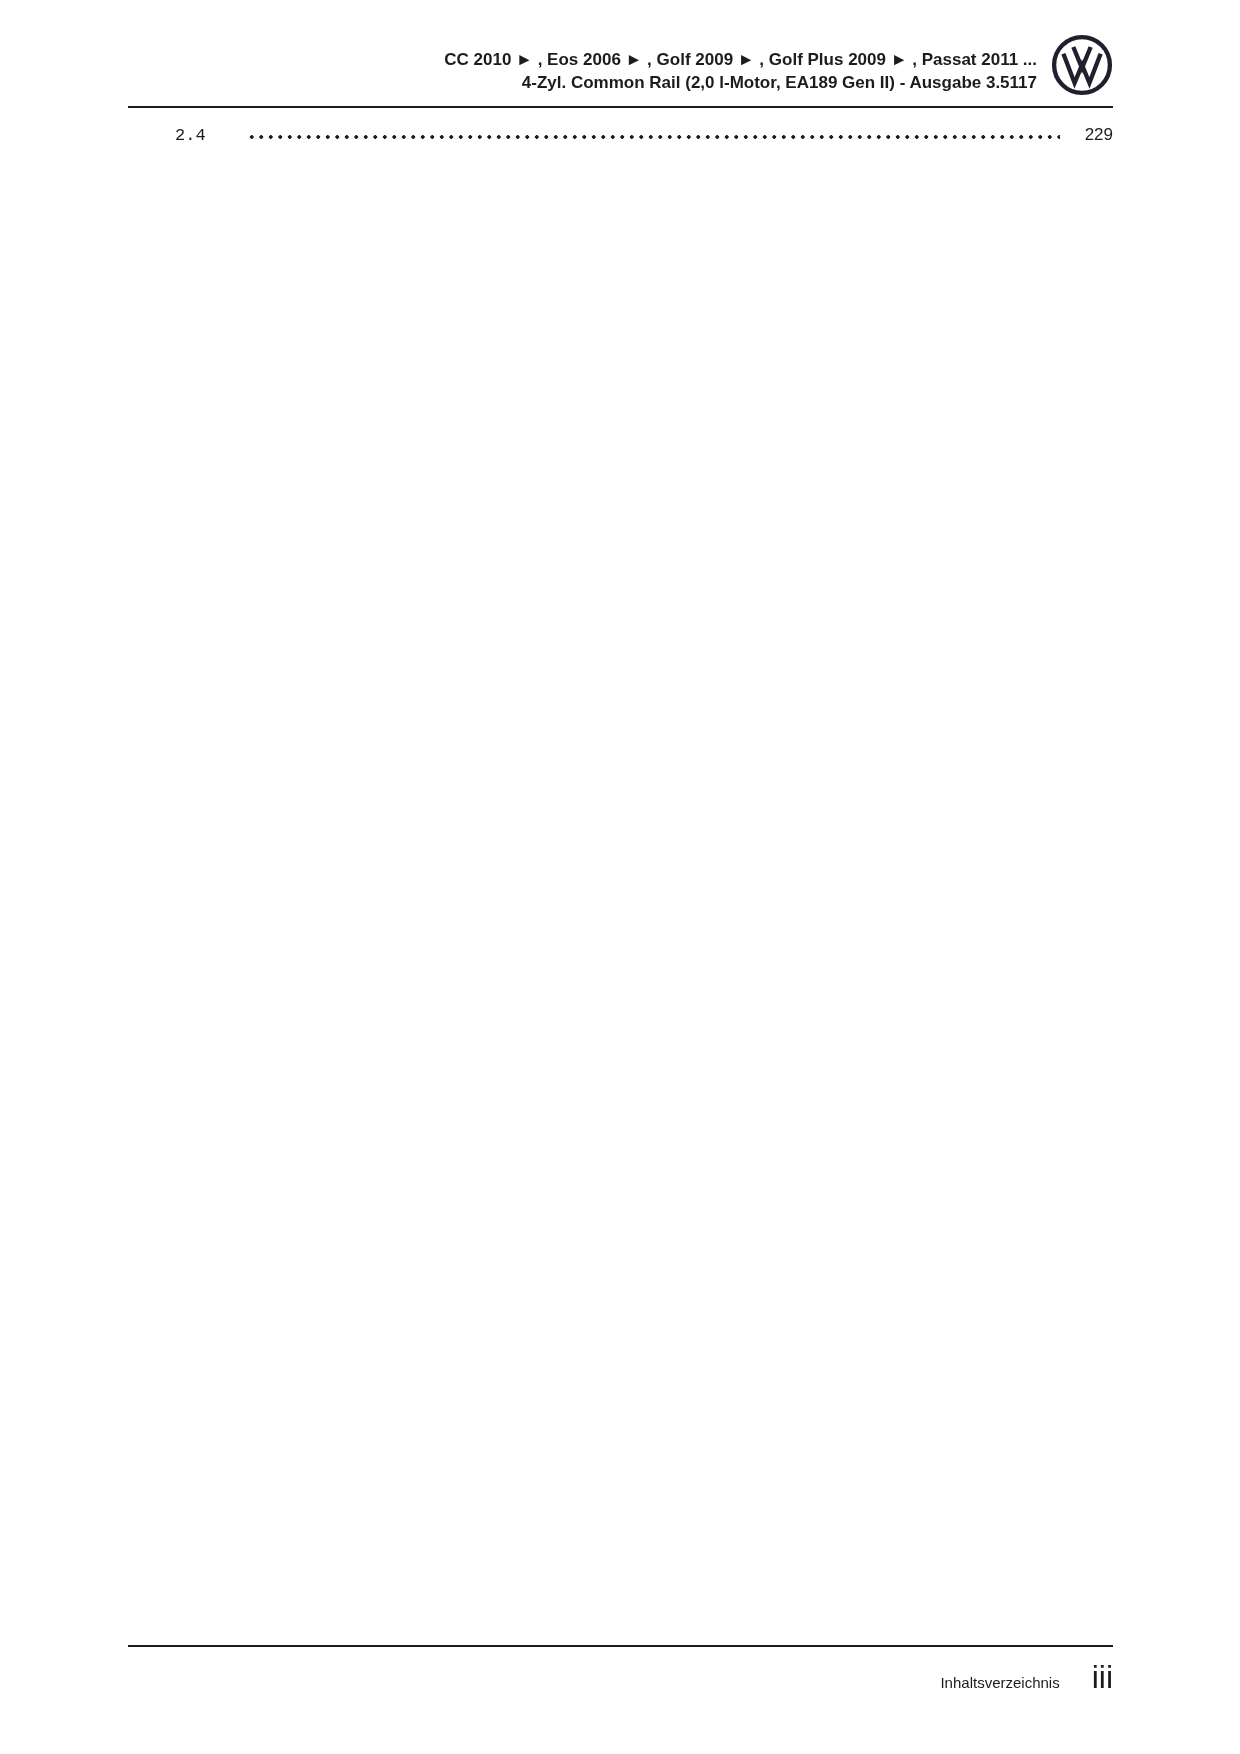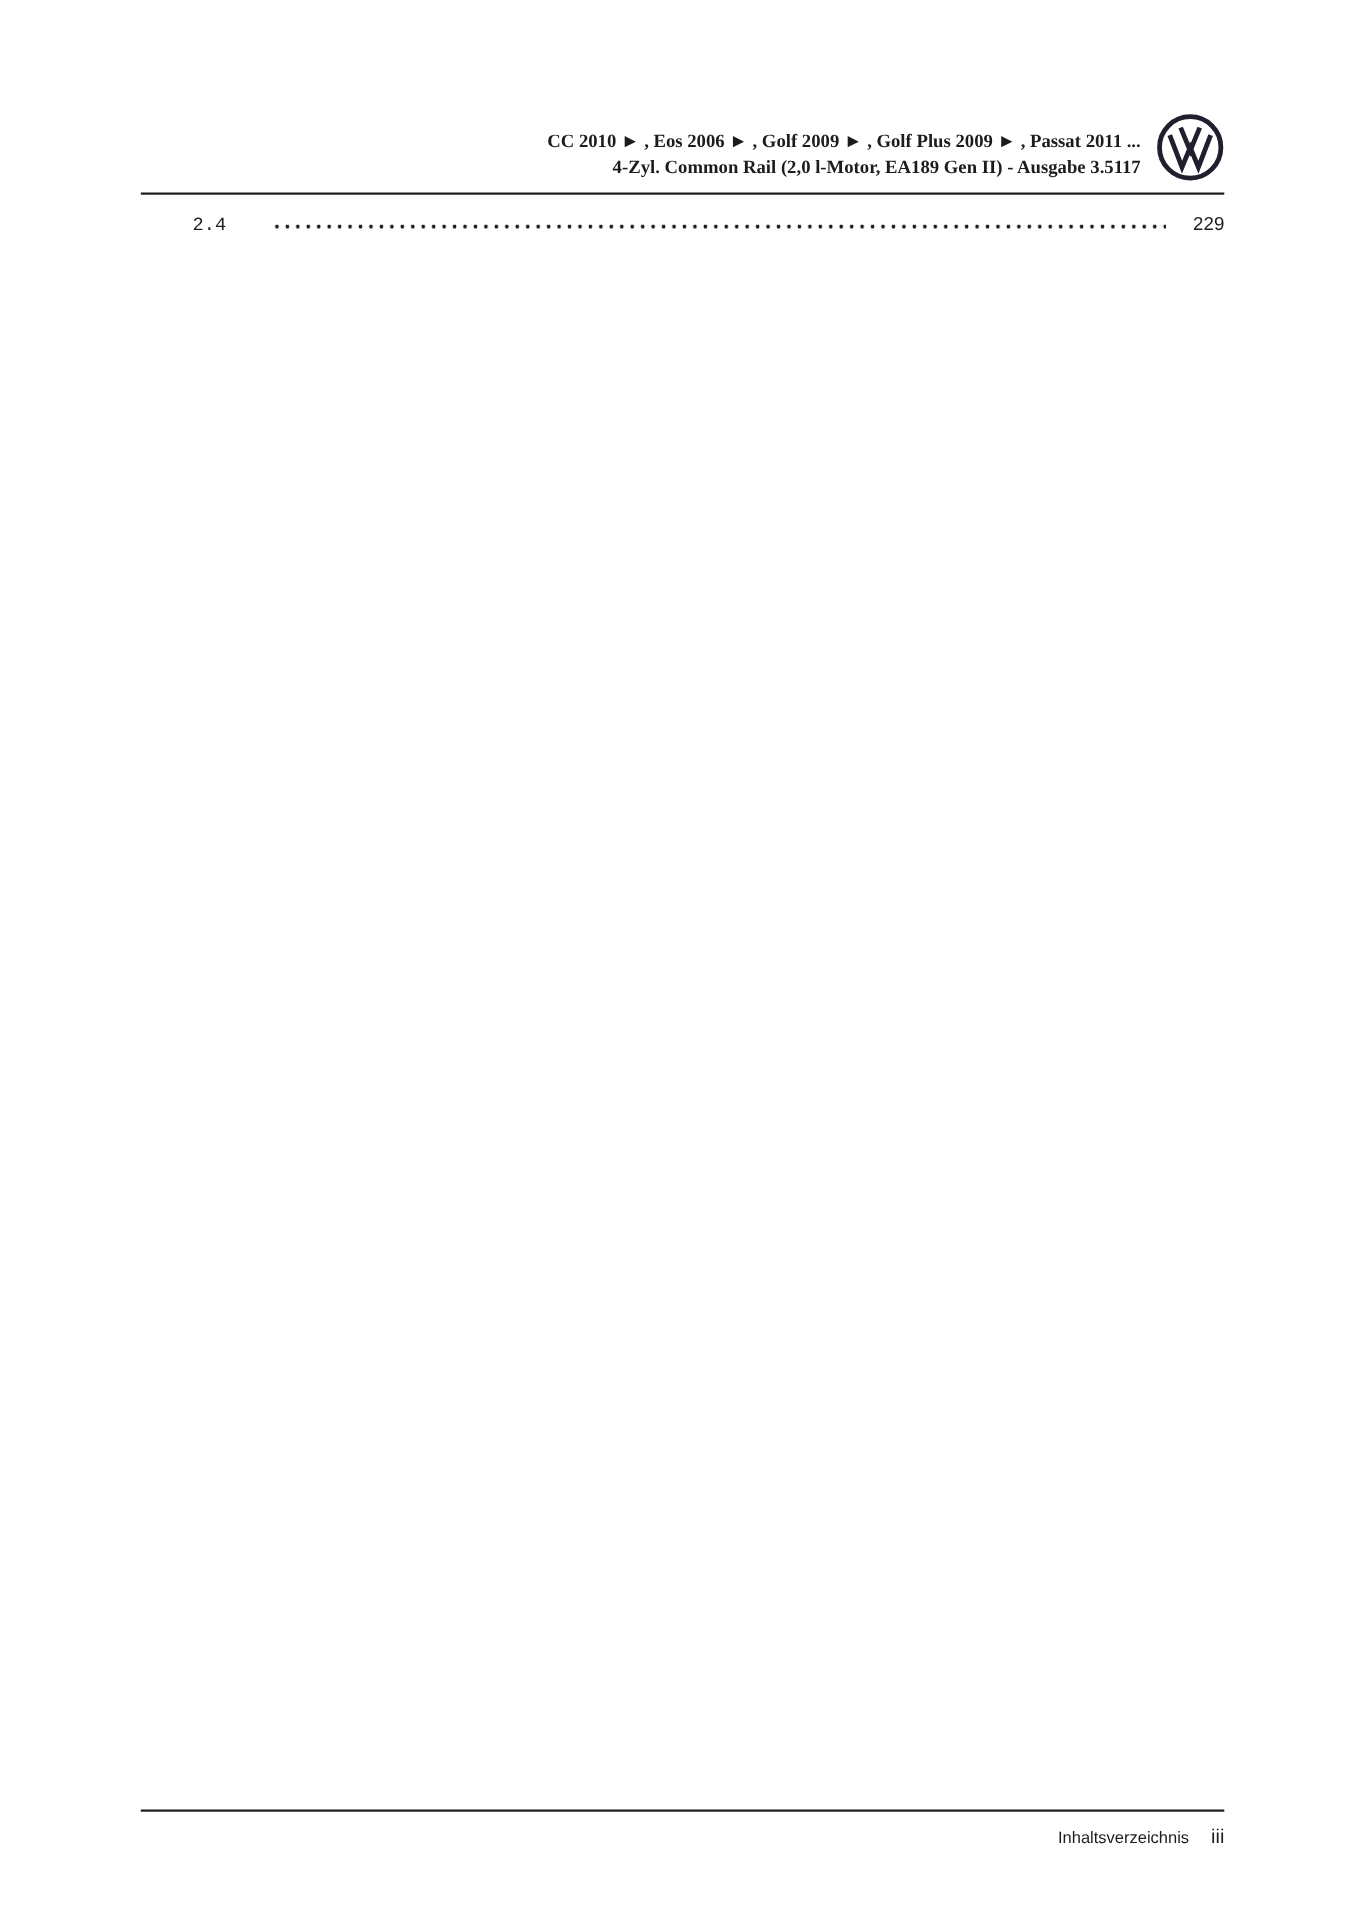--- a/index.html
+++ b/index.html
@@ -5,23 +5,22 @@
   html,body{margin:0;padding:0;background:#e8e8e8;}
   .page{
     width:1240px;height:1754px;position:relative;background:#ffffff;
     color:#1c1c1c;font-family:"Liberation Sans", sans-serif;box-sizing:border-box;
     margin:0 auto;overflow:hidden;
   }
   .content{margin:0 127px 0 128px;}
   
   .header{
     display:flex;align-items:flex-end;
-    padding-top:103px;padding-bottom:10px;
+    padding-top:34px;padding-bottom:10px;
     border-bottom:2px solid #1c1c1c;
-    font-family:Liberation Serif, serif;
   }
   .header-text{
     flex:1;text-align:right;font-weight:bold;font-size:17px;line-height:23px;
     padding-right:14px;padding-bottom:2px;
   }
   .logo{width:62px;height:62px;flex:none;color:#1f1f2e;margin-bottom:0px;}
   .logo svg{width:100%;height:100%;display:block;}
   
   .toc{padding-top:14px;}
   .row{
@@ -36,24 +35,24 @@
     background-image:radial-gradient(circle, #1c1c1c 1.5px, transparent 1.9px);
     background-size:9.5px 9.5px;background-repeat:repeat-x;
     background-position:left 2px bottom 7px;
   }
   .row .leader::before{content:"\a0";}
   .row .page{width:48px;flex:none;text-align:right;}
   
   .footer{
     position:absolute;left:128px;right:127px;top:1645px;
     border-top:2px solid #1c1c1c;padding-top:12px;
-    display:flex;justify-content:flex-end;align-items:baseline;gap:20px;
+    display:flex;justify-content:flex-end;align-items:baseline;gap:32px;
   }
   .footer-label{font-size:15px;}
-  .footer-page{font-size:18px;text-align:center;}
+  .footer-page{font-size:32px;text-align:center;}
 </style>
 </head>
 <body>
 
 <div class="page">
   <div class="content">
 
     <div class="header">
       <div class="header-text">
         <div>CC 2010 ► , Eos 2006 ► , Golf 2009 ► , Golf Plus 2009 ► , Passat 2011 ...</div>

